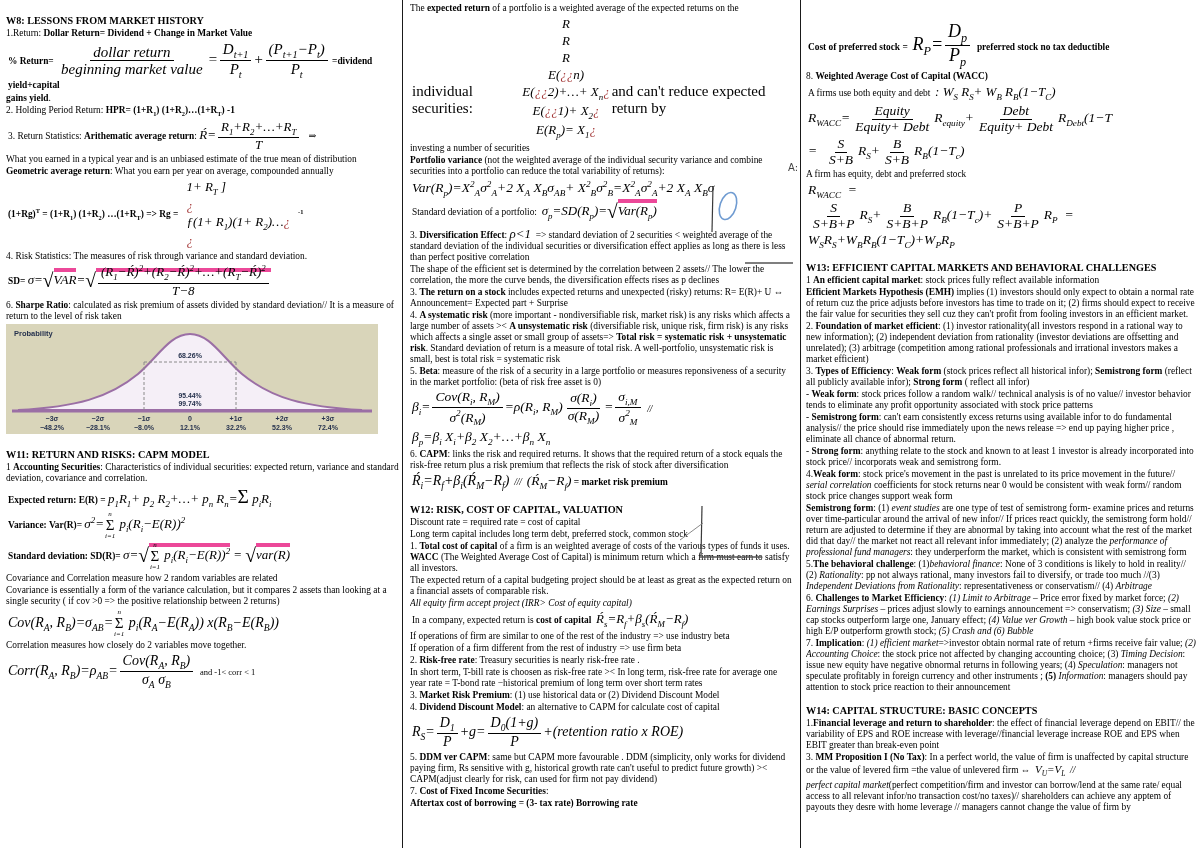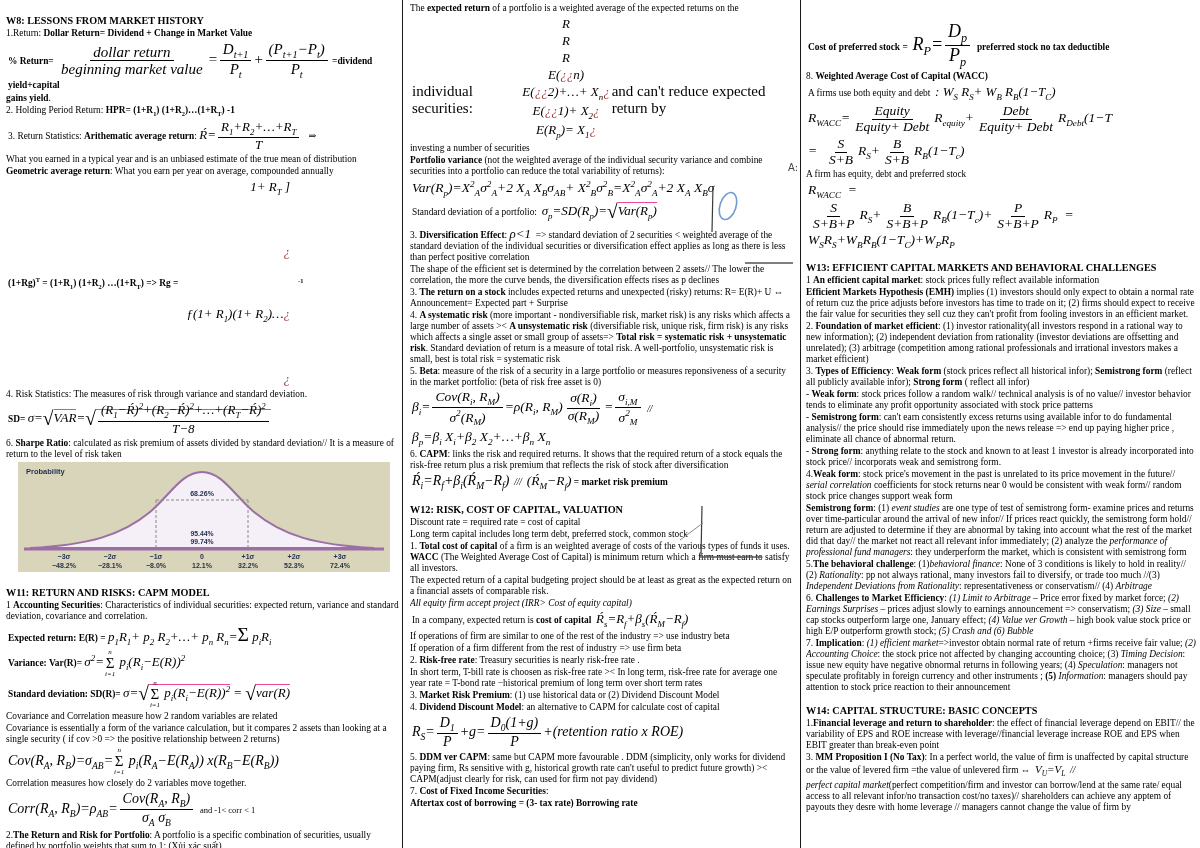--- a/index.html
+++ b/index.html
@@ -18,28 +18,28 @@
   sub,sup{font-size:68%;}
   .frac{display:inline-flex;flex-direction:column;align-items:center;vertical-align:middle;
         line-height:1.1;margin:0 2px;text-align:center;}
   .frac .num{border-bottom:1px solid #000;padding:0 3px;}
   .frac .den{padding:0 3px;}
   .sum{display:inline-flex;flex-direction:column;align-items:center;vertical-align:middle;line-height:1;margin:0 1px;}
   .sum .lim{font-size:7px;}
   .sum .sg{font-size:15px;font-style:normal;}
   .bsig{font-size:150%;font-style:normal;}
   .rt{font-size:150%;font-style:normal;vertical-align:middle;}
-  .ol{border-top:1px solid #ec4899;}
+  .ol{border-top:4px solid #ec4899;}
   .red{color:#a03030;}
   .gwrap{display:flex;align-items:center;gap:8px;}
-  .gstack{display:inline-flex;flex-direction:column;align-items:flex-end;line-height:1.25;gap:46px;}
+  .gstack{display:inline-flex;flex-direction:column;align-items:flex-start;line-height:1.25;}
   .estw{display:flex;align-items:center;gap:2px;}
   .estw .side{font-size:15px;font-style:normal;flex:0 1 auto;margin-top:44px;}
   .est{display:inline-flex;flex-direction:column;align-items:center;flex:1 0 auto;line-height:1.3;}
-  .chart{margin:2px 12px;}
+  .chart{margin:2px 0;}
   .mnote{position:absolute;color:#444;font-size:10px;font-family:"DejaVu Sans",sans-serif;}
   .pen{position:absolute;left:0;top:0;pointer-events:none;}
   svg.dist text{font-family:"Liberation Sans",sans-serif;font-weight:bold;fill:#26324e;}
 </style>
 </head>
 <body>
 
 <div class="page">
   <div class="vr" style="left:402px"></div>
   <div class="vr" style="left:800px"></div>
@@ -134,21 +134,20 @@
         <div class="blk fm"><span class="mx" style="font-size:14px">Cov(R<sub>A</sub>, R<sub>B</sub>)=σ<sub>AB</sub>=<span class="sum">
               <span class="lim">n</span>
               <span class="sg">Σ</span>
               <span class="lim">i=1</span>
             </span> p<sub>i</sub>(R<sub>A</sub>−E(R<sub>A</sub>)) x(R<sub>B</sub>−E(R<sub>B</sub>))</span></div>
         <div class="blk pp">Correlation measures how closely do 2 variables move together.</div>
         <div class="blk fm"><span class="mx" style="font-size:14px">Corr(R<sub>A</sub>, R<sub>B</sub>)=ρ<sub>AB</sub>=<span class="frac">
               <span class="num">Cov(R<sub>A</sub>, R<sub>B</sub>)</span>
               <span class="den">σ<sub>A</sub> σ<sub>B</sub></span>
             </span></span> &nbsp;<span style="font-size:8.5px">and -1&lt; corr &lt; 1</span></div>
-        <div class="blk pp">2.<b>The Return and Risk for Portfolio</b>: A portfolio is a specific combination of securities, usually defined by portfolio weights that sum to 1: (Xủi xác suất)</div>
       </div>
   </div>
 
   <div class="col" id="c2">
       <div class="blk pp">The <b>expected return</b> of a portfolio is a weighted average of the expected returns on the</div>
       <div class="blk fm">
         <div class="estw">
           <span class="side">individual securities:</span>
           <span class="est mx">
             <span>R</span>

